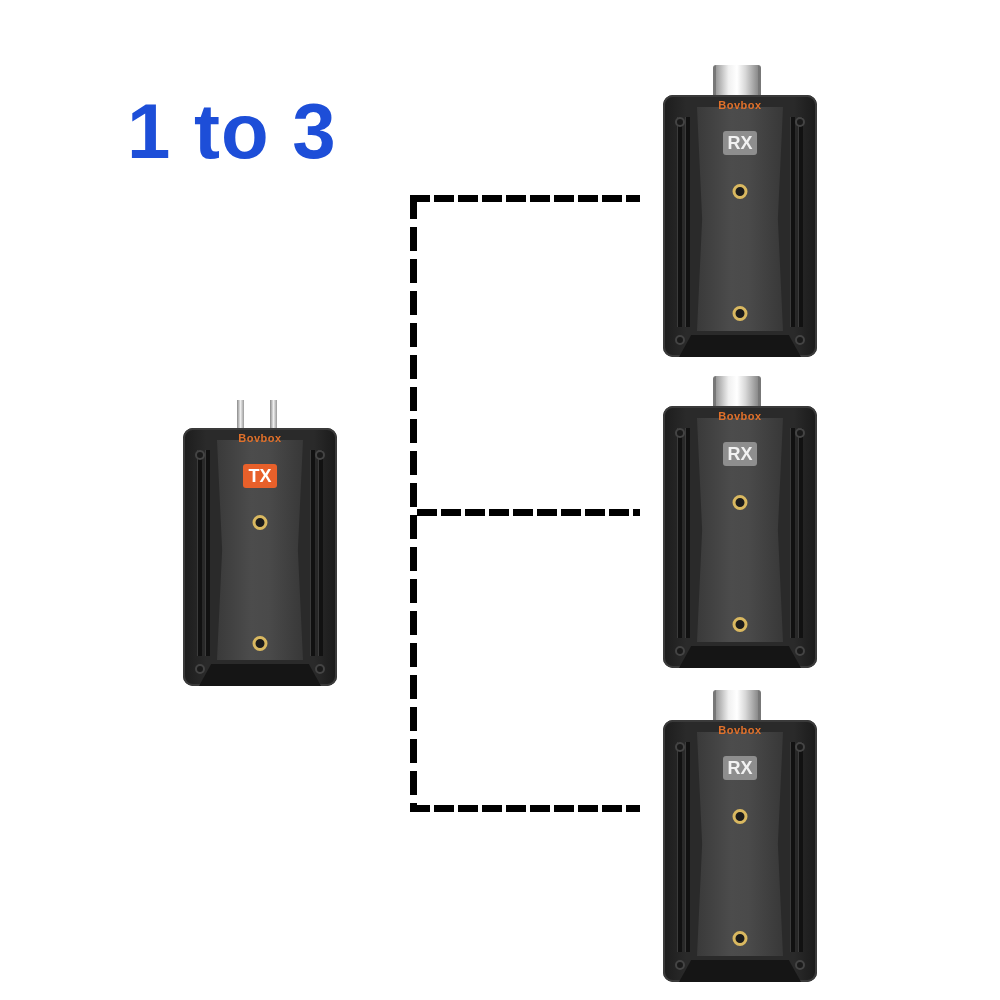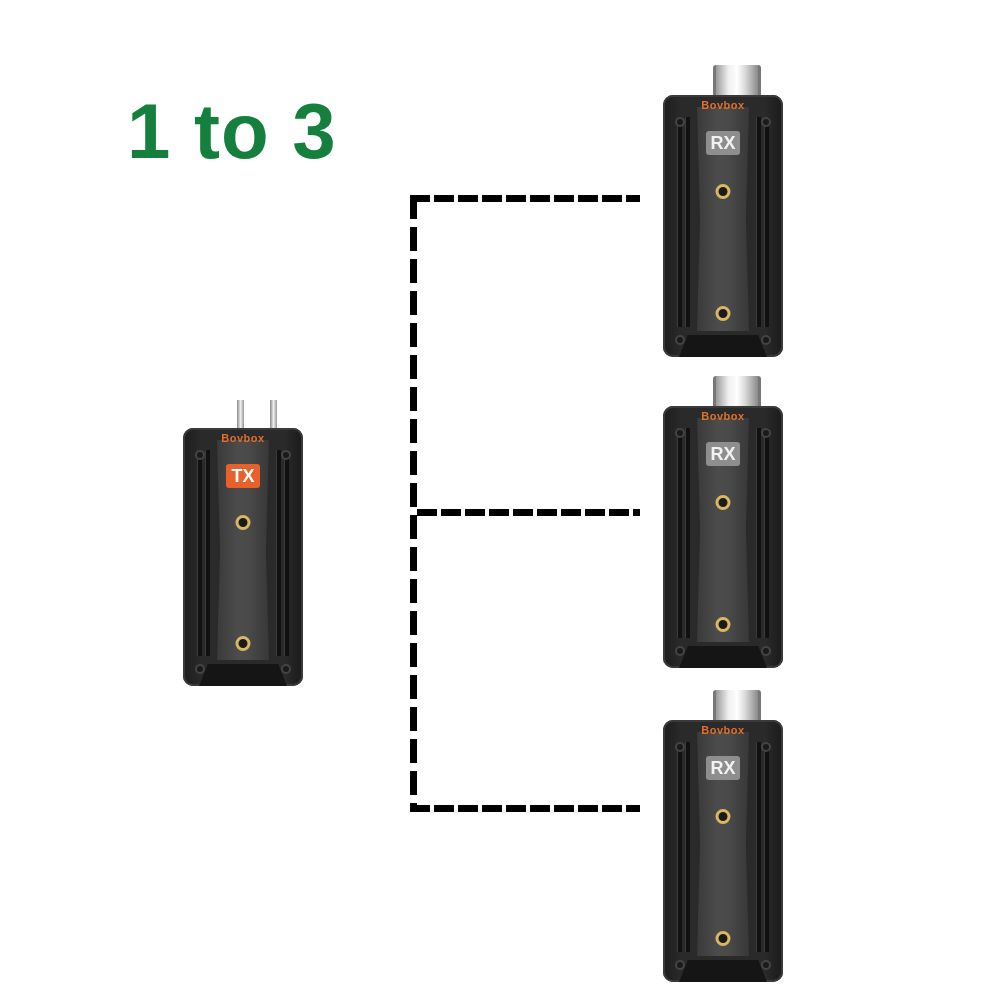--- a/index.html
+++ b/index.html
@@ -1,27 +1,27 @@
 <!DOCTYPE html>
 <html><head>
 <meta charset="utf-8">
 <style>
   html, body { margin:0; padding:0; background:#ffffff; }
   body { width:1000px; height:1000px; position:relative; overflow:hidden; font-family:"Liberation Sans", sans-serif; }
-  .title { position:absolute; left:127px; top:92px; font-size:78px; font-weight:bold; color:#15803d; letter-spacing:1px; line-height:1; }
+  .title { position:absolute; left:127px; top:92px; font-size:78px; font-weight:bold; color:#1d4ed8; letter-spacing:1px; line-height:1; }
   .dash-v { position:absolute; left:410px; width:7px; background:repeating-linear-gradient(to bottom, #000 0 24px, transparent 24px 32px); }
   .dash-h { position:absolute; height:7px; background:repeating-linear-gradient(to right, #000 0 20px, transparent 20px 24px); }
   .device { position:absolute; width:148px; }
   .connector { position:absolute; left:50%; transform:translateX(-50%); background:linear-gradient(to right,#9a9a9a,#f0f0f0 30%,#ffffff 50%,#d8d8d8 70%,#8a8a8a); border-radius:3px 3px 0 0; }
   .connector.single { width:48px; height:30px; top:-30px; border-left:3px solid #777; border-right:3px solid #777; box-sizing:border-box; }
   .connector.dual { width:40px; height:28px; top:-28px; background:none; }
   .connector.dual::before, .connector.dual::after { content:""; position:absolute; top:0; width:7px; height:28px; background:linear-gradient(to right,#888,#eee,#999); }
   .connector.dual::before { left:0; }
   .connector.dual::after { right:0; }
-  .body { position:absolute; left:0; top:0; width:120px; border-radius:10px; background:linear-gradient(to right,#1c1c1c,#2a2a2a 15%,#2a2a2a 85%,#1a1a1a); box-shadow:inset 0 0 0 2px #3a3a3a; overflow:hidden; }
+  .body { position:absolute; left:0; top:0; width:154px; border-radius:10px; background:linear-gradient(to right,#1c1c1c,#2a2a2a 15%,#2a2a2a 85%,#1a1a1a); box-shadow:inset 0 0 0 2px #3a3a3a; overflow:hidden; }
   .center-plate { position:absolute; left:34px; right:34px; top:12px; bottom:26px; background:linear-gradient(to right,#3a3a3a,#4c4c4c 40%,#4a4a4a 60%,#383838); clip-path:polygon(0 0,100% 0,94% 50%,100% 100%,0 100%,6% 50%); }
   .rib { position:absolute; top:22px; bottom:30px; width:4px; background:#111; border-left:1px solid #3b3b3b; }
   .screw { position:absolute; width:10px; height:10px; border-radius:50%; background:#1a1a1a; border:2px solid #444; box-sizing:border-box; }
   .brand { position:absolute; left:0; right:0; top:4px; text-align:center; font-size:11px; font-weight:bold; color:#e0702a; letter-spacing:0.5px; }
   .badge { position:absolute; left:50%; transform:translateX(-50%); top:36px; width:34px; height:24px; border-radius:3px; font-size:18px; font-weight:bold; text-align:center; line-height:24px; color:#fff; }
   .badge.tx { background:#e8602a; }
   .badge.rx { background:#8e8e8e; color:#f2f2f2; }
   .hole { position:absolute; left:50%; transform:translateX(-50%); width:15px; height:15px; border-radius:50%; background:#1b1b1b; border:3px solid #d9b860; box-sizing:border-box; }
   .bottom-bar { position:absolute; left:16px; right:16px; bottom:0; height:22px; background:#151515; clip-path:polygon(10% 0,90% 0,100% 100%,0 100%); }
 </style>

